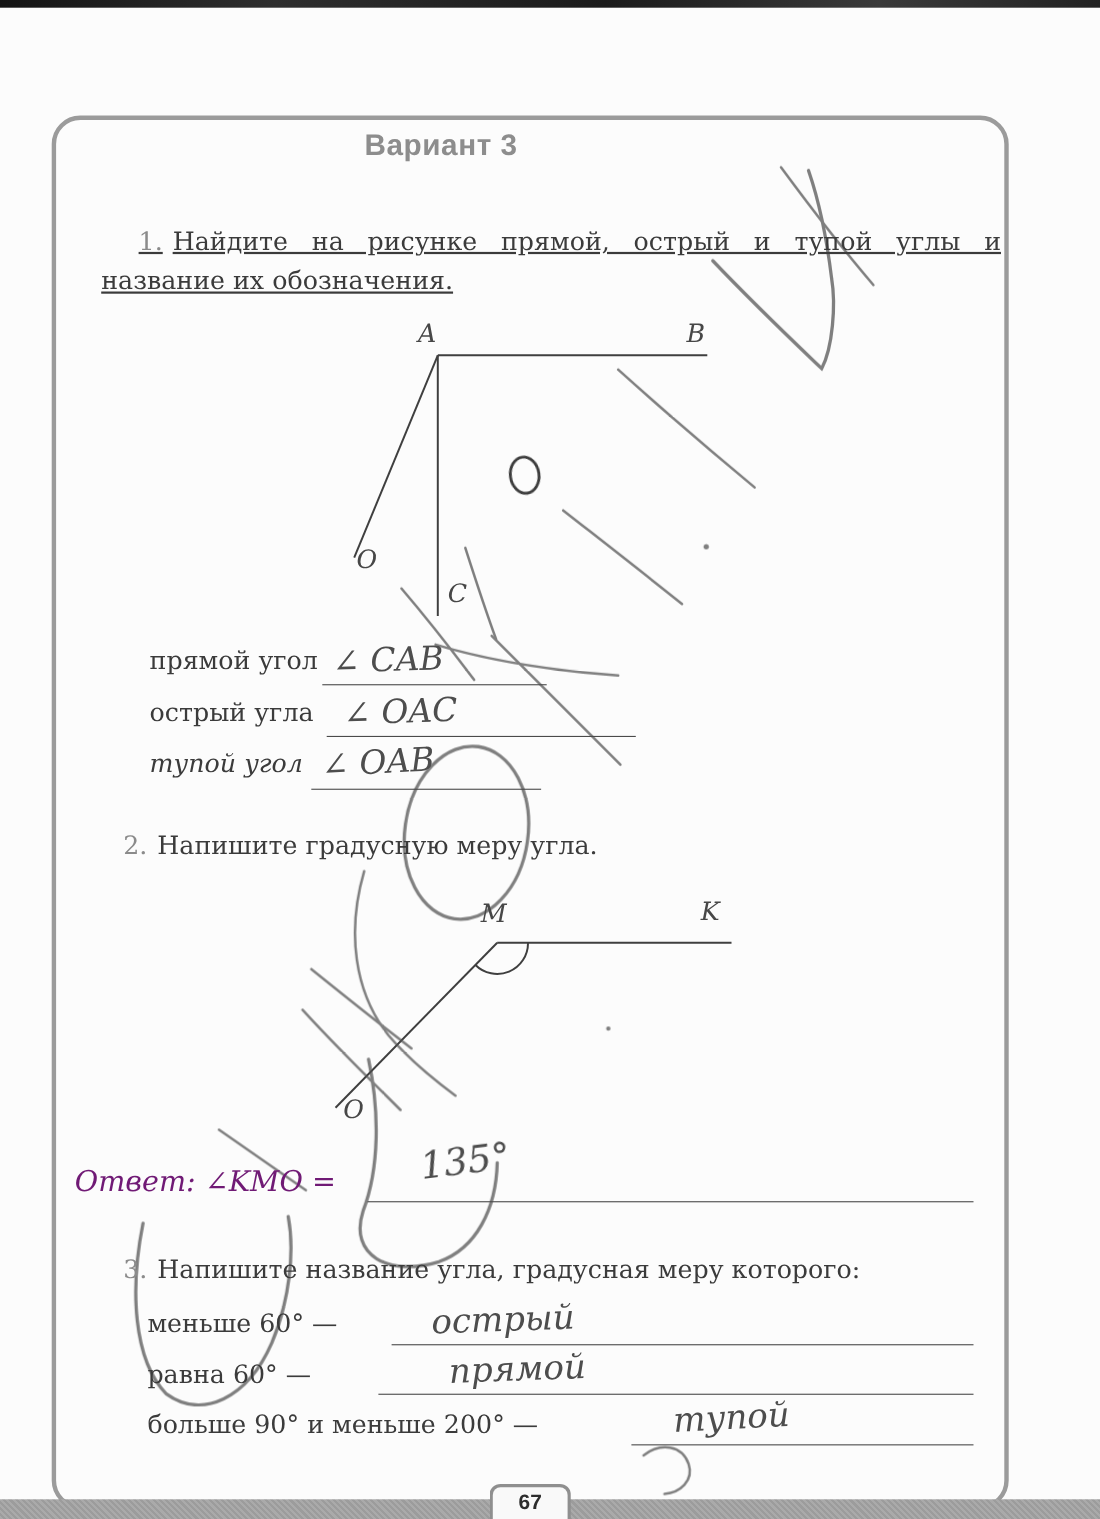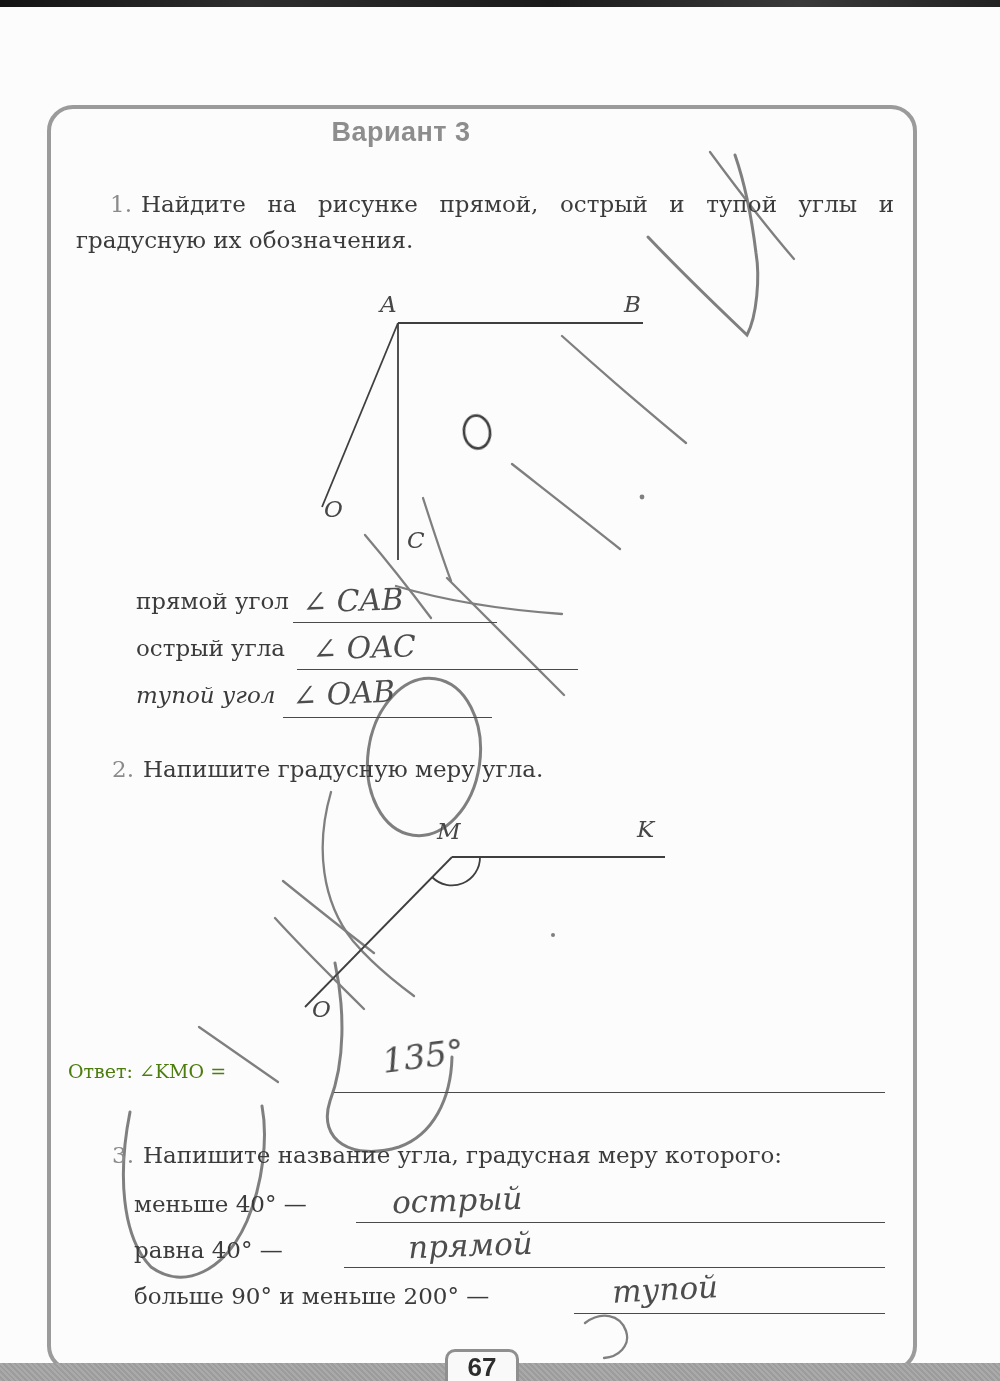--- a/index.html
+++ b/index.html
@@ -16,44 +16,44 @@
   .print{color:#3b3b3b;font-size:23px;}
   .tasknum{color:#8b8b8b;margin-right:9px;}
   #task1-para{left:76px;top:186px;width:818px;line-height:36px;}
   #task1-line1{display:block;padding-left:34px;text-align:justify;text-align-last:justify;}
   #task1-line2{display:block;}
   .figlabel{font-style:italic;font-size:23px;color:#474747;}
   .rowlabel{font-size:23px;color:#3b3b3b;white-space:nowrap;margin-left:24px;}
   .blank{border-bottom:1.6px solid #4a4a4a;height:30px;}
   .hand{font-style:italic;color:#4d4d4d;white-space:nowrap;
     font-family:"DejaVu Serif",serif;}
-  #answer2-label{font-size:19px;color:#4d7c0f;white-space:nowrap;}
+  #answer2-label{font-style:italic;font-size:26px;color:#701a75;white-space:nowrap;}
   #bottom-bar{left:0;top:1363px;width:1000px;height:18px;z-index:4;
     background:#a4a4a4;
     background-image:repeating-linear-gradient(45deg,rgba(255,255,255,.07) 0 2px,rgba(0,0,0,.05) 2px 4px);}
   #page-tab{left:445px;top:1349px;width:74px;height:32px;z-index:5;box-sizing:border-box;
     background:#f9f9f9;border:3px solid #8f8f8f;border-bottom:none;border-radius:10px 10px 0 0;
-    display:flex;justify-content:center;
-    font-family:"Liberation Sans",sans-serif;font-weight:bold;font-size:26px;color:#2d2d2d;}
+    display:flex;align-items:center;justify-content:center;
+    font-family:"Liberation Sans",sans-serif;font-weight:bold;font-size:19px;color:#2d2d2d;}
   svg#overlay{position:absolute;left:0;top:0;z-index:1;pointer-events:none;}
   .z2{z-index:2;}
 </style>
 </head>
 <body>
 
 <div id="page">
 
   <div class="abs" id="scan-strip"></div>
   <div class="abs" id="frame"></div>
 
   <div class="abs z2" id="variant-title">Вариант 3</div>
 
-  <p class="abs print z2" id="task1-para" style="margin:0;">
+  <p class="abs print z2" id="task1-para" style="margin:16px;text-decoration:underline;">
     <span id="task1-line1"><span class="tasknum">1.</span><span>Найдите на рисунке прямой, острый и тупой углы и</span></span>
-    <span id="task1-line2">градусную их обозначения.</span>
+    <span id="task1-line2">название их обозначения.</span>
   </p>
 
   <div class="abs figlabel z2" style="left:380px;top:291px;">A</div>
   <div class="abs figlabel z2" style="left:624px;top:291px;">B</div>
   <div class="abs figlabel z2" style="left:324px;top:496px;">O</div>
   <div class="abs figlabel z2" style="left:407px;top:527px;">C</div>
 
   <div class="abs rowlabel z2" style="left:112px;top:588px;">прямой угол</div>
   <div class="abs blank z2" style="left:293px;top:592px;width:204px;"></div>
   <div class="abs hand z2" style="left:302px;top:583px;font-size:30px;transform:rotate(-2deg);">∠ CAB</div>
@@ -75,25 +75,25 @@
   <div class="abs figlabel z2" style="left:312px;top:996px;">O</div>
 
   <div class="abs z2" id="answer2-label" style="left:68px;top:1060px;">Ответ: ∠KMO =</div>
   <div class="abs blank z2" style="left:334px;top:1062px;width:551px;"></div>
   <div class="abs hand z2" style="left:382px;top:1036px;font-size:34px;transform:rotate(-7deg);">135°</div>
 
   <p class="abs print z2" style="left:112px;top:1142px;margin:0;">
     <span class="tasknum">3.</span><span>Напишите название угла, градусная меру которого:</span>
   </p>
 
-  <div class="abs rowlabel z2" style="left:110px;top:1191px;">меньше 40° —</div>
+  <div class="abs rowlabel z2" style="left:110px;top:1191px;">меньше 60° —</div>
   <div class="abs blank z2" style="left:356px;top:1190px;width:529px;height:32px;"></div>
   <div class="abs hand z2" style="left:392px;top:1182px;font-size:31px;transform:rotate(-2deg);">острый</div>
 
-  <div class="abs rowlabel z2" style="left:110px;top:1237px;">равна 40° —</div>
+  <div class="abs rowlabel z2" style="left:110px;top:1237px;">равна 60° —</div>
   <div class="abs blank z2" style="left:344px;top:1235px;width:541px;height:32px;"></div>
   <div class="abs hand z2" style="left:408px;top:1227px;font-size:31px;transform:rotate(-2deg);">прямой</div>
 
   <div class="abs rowlabel z2" style="left:110px;top:1283px;">больше 90° и меньше 200° —</div>
   <div class="abs blank z2" style="left:574px;top:1281px;width:311px;height:32px;"></div>
   <div class="abs hand z2" style="left:612px;top:1271px;font-size:31px;transform:rotate(-3deg);">тупой</div>
 
   <div class="abs" id="bottom-bar"></div>
   <div class="abs" id="page-tab">
     <span>67</span>

